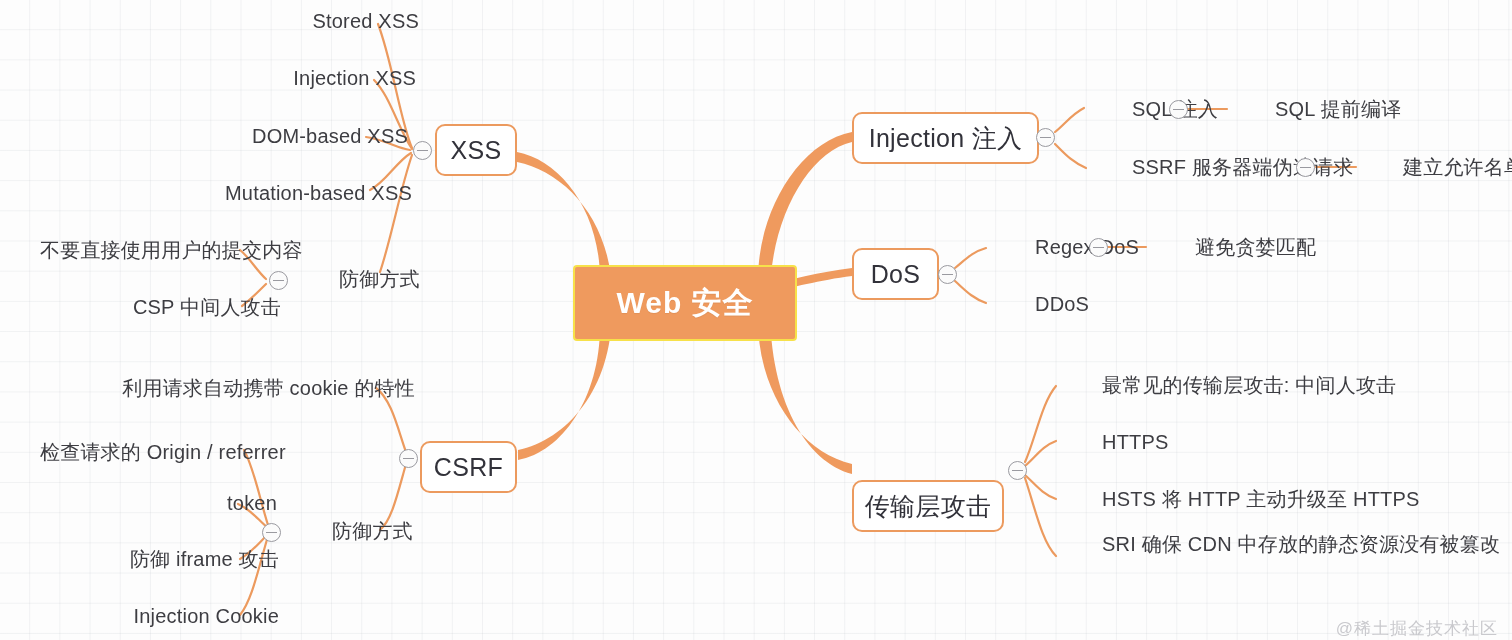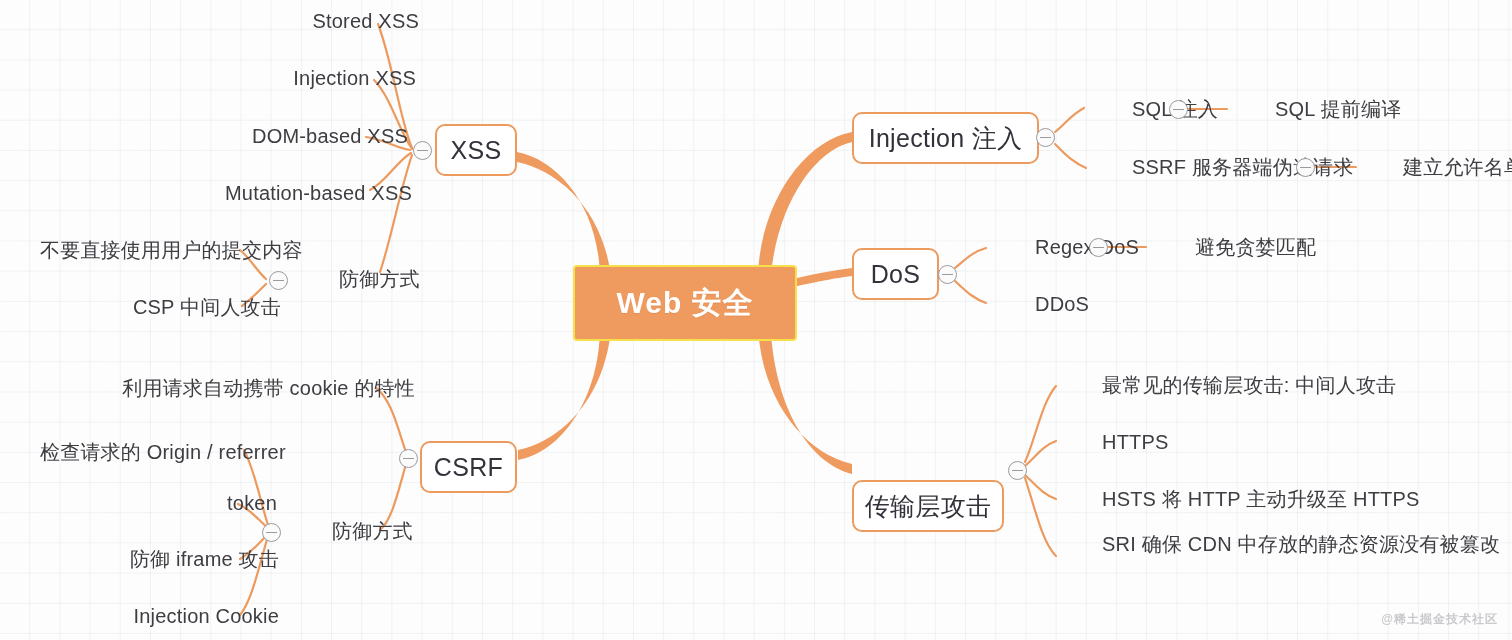--- a/index.html
+++ b/index.html
@@ -68,22 +68,22 @@
     box-sizing:border-box;
     border:1.4px solid #9a9aa0;
     background:#fbfbfb;
   }
   .toggle::before{
     content:"";position:absolute;left:3px;right:3px;top:50%;
     height:1.4px;margin-top:-.7px;background:#9a9aa0;
   }
 
   #watermark{
-    position:absolute;right:14px;bottom:12px;
-    color:#c9c9cd;font-size:12px;letter-spacing:1px;white-space:nowrap;font-weight:bold;
+    position:absolute;right:14px;bottom:0;
+    color:#c9c9cd;font-size:17px;letter-spacing:1px;white-space:nowrap;
   }
 </style>
 </head>
 <body>
 
 <div id="canvas">
 
   <svg id="wires" viewBox="0 0 1512 640" xmlns="http://www.w3.org/2000/svg">
 
     <path d="M 600,280 C 600,210 560,160 517,152 L 517,162 C 566,172 612,222 612,296 Z" fill="#ef9a5e"></path>

